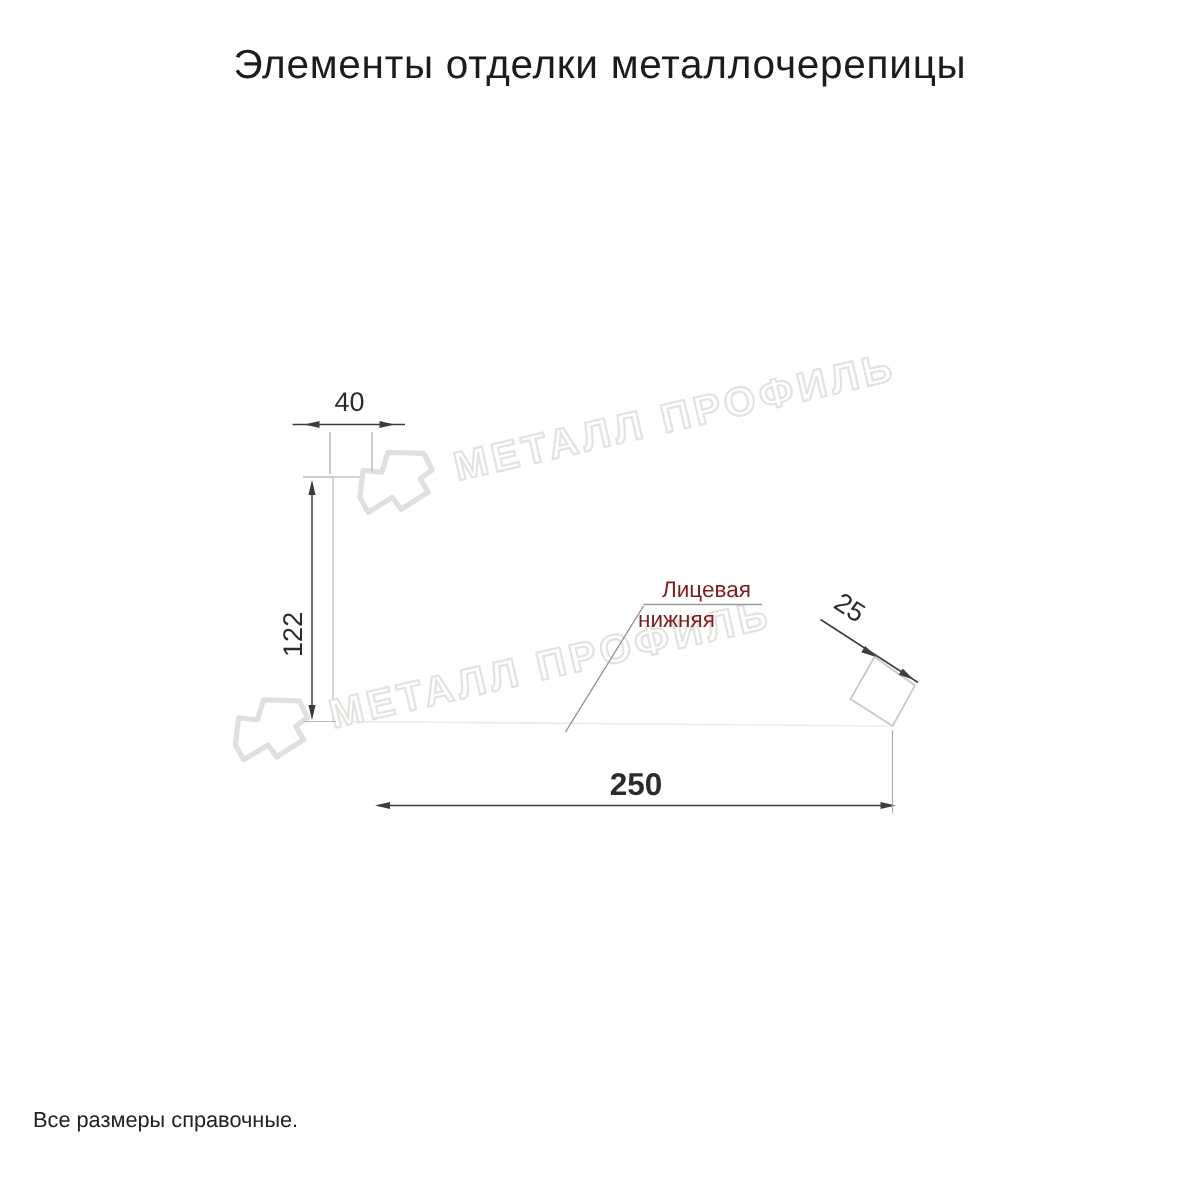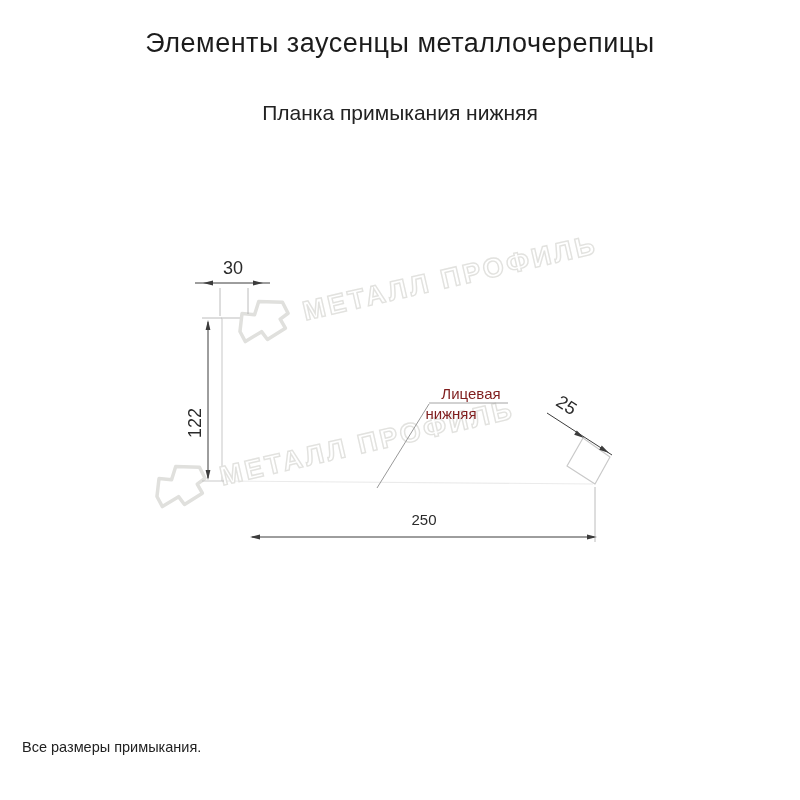--- a/index.html
+++ b/index.html
@@ -47,22 +47,21 @@
     position:absolute; left:22px; font-size:14.5px; color:#222222; z-index:4;
   }
   .footer-note-1 { top:739px; }
   .footer-note-2 { top:763px; }
 </style>
 </head>
 <body>
 
 <div class="page">
 
-  <div class="page-title">Элементы заусенцы металлочерепицы</div>
-  <div class="product-name">Планка примыкания нижняя</div>
+  <div class="page-title">Элементы отделки металлочерепицы</div>
 
   <div class="drawing-area">
 
     <svg class="layer profile-layer" width="800" height="800">
       <path d="M252,328 Q252,318.5 244,318 L222,318 L222,481" fill="none" stroke="#d4d4d4" stroke-width="1.3" stroke-linejoin="round"></path>
       <path d="M222,481 L593,484" fill="none" stroke="#ebebeb" stroke-width="1.1"></path>
       <path d="M583,438 L610,457 L595,484 L567,466 Z" fill="#ffffff" stroke="#c9c9c9" stroke-width="1.2" stroke-linejoin="round"></path>
     </svg>
 
     <div class="watermark wm-upper">
@@ -98,24 +97,24 @@
       <line x1="595" y1="487" x2="595" y2="542" stroke="#ababab" stroke-width="0.8"></line>
 
       <line x1="547" y1="413" x2="612" y2="455" stroke="#3c3c3c" stroke-width="1"></line>
       <polygon points="584,438 574.2,434.8 576.8,430.6" fill="#3c3c3c"></polygon>
       <polygon points="609,453 599.2,449.8 601.8,445.6" fill="#3c3c3c"></polygon>
 
       <line x1="377" y1="488" x2="429" y2="404" stroke="#8d8d8d" stroke-width="0.9"></line>
       <line x1="429" y1="403" x2="508" y2="403" stroke="#9a9a9a" stroke-width="0.9"></line>
     </svg>
 
-    <div class="dim-label" style="left:211px; top:259px; width:44px;">30</div>
+    <div class="dim-label" style="left:211px; top:259px; width:44px;">40</div>
     <div class="dim-label dim-height" style="left:166px; top:413px; width:60px;">122</div>
-    <div class="dim-label" style="left:382px; top:512px; width:84px; font-size:15px;">250</div>
+    <div class="dim-label" style="left:382px; top:512px; width:84px; font-size:21px;font-weight:bold;">250</div>
     <div class="dim-label dim-edge" style="left:544px; top:396px; width:44px;">25</div>
 
     <div class="face-label" style="left:433px; top:385px; width:76px;">Лицевая</div>
     <div class="face-label" style="left:415px; top:405px; width:72px;">нижняя</div>
   </div>
 
-  <div class="footer-note footer-note-1">Все размеры примыкания.</div>
+  <div class="footer-note footer-note-1">Все размеры справочные.</div>
 
 </div>
 
 </body></html>

